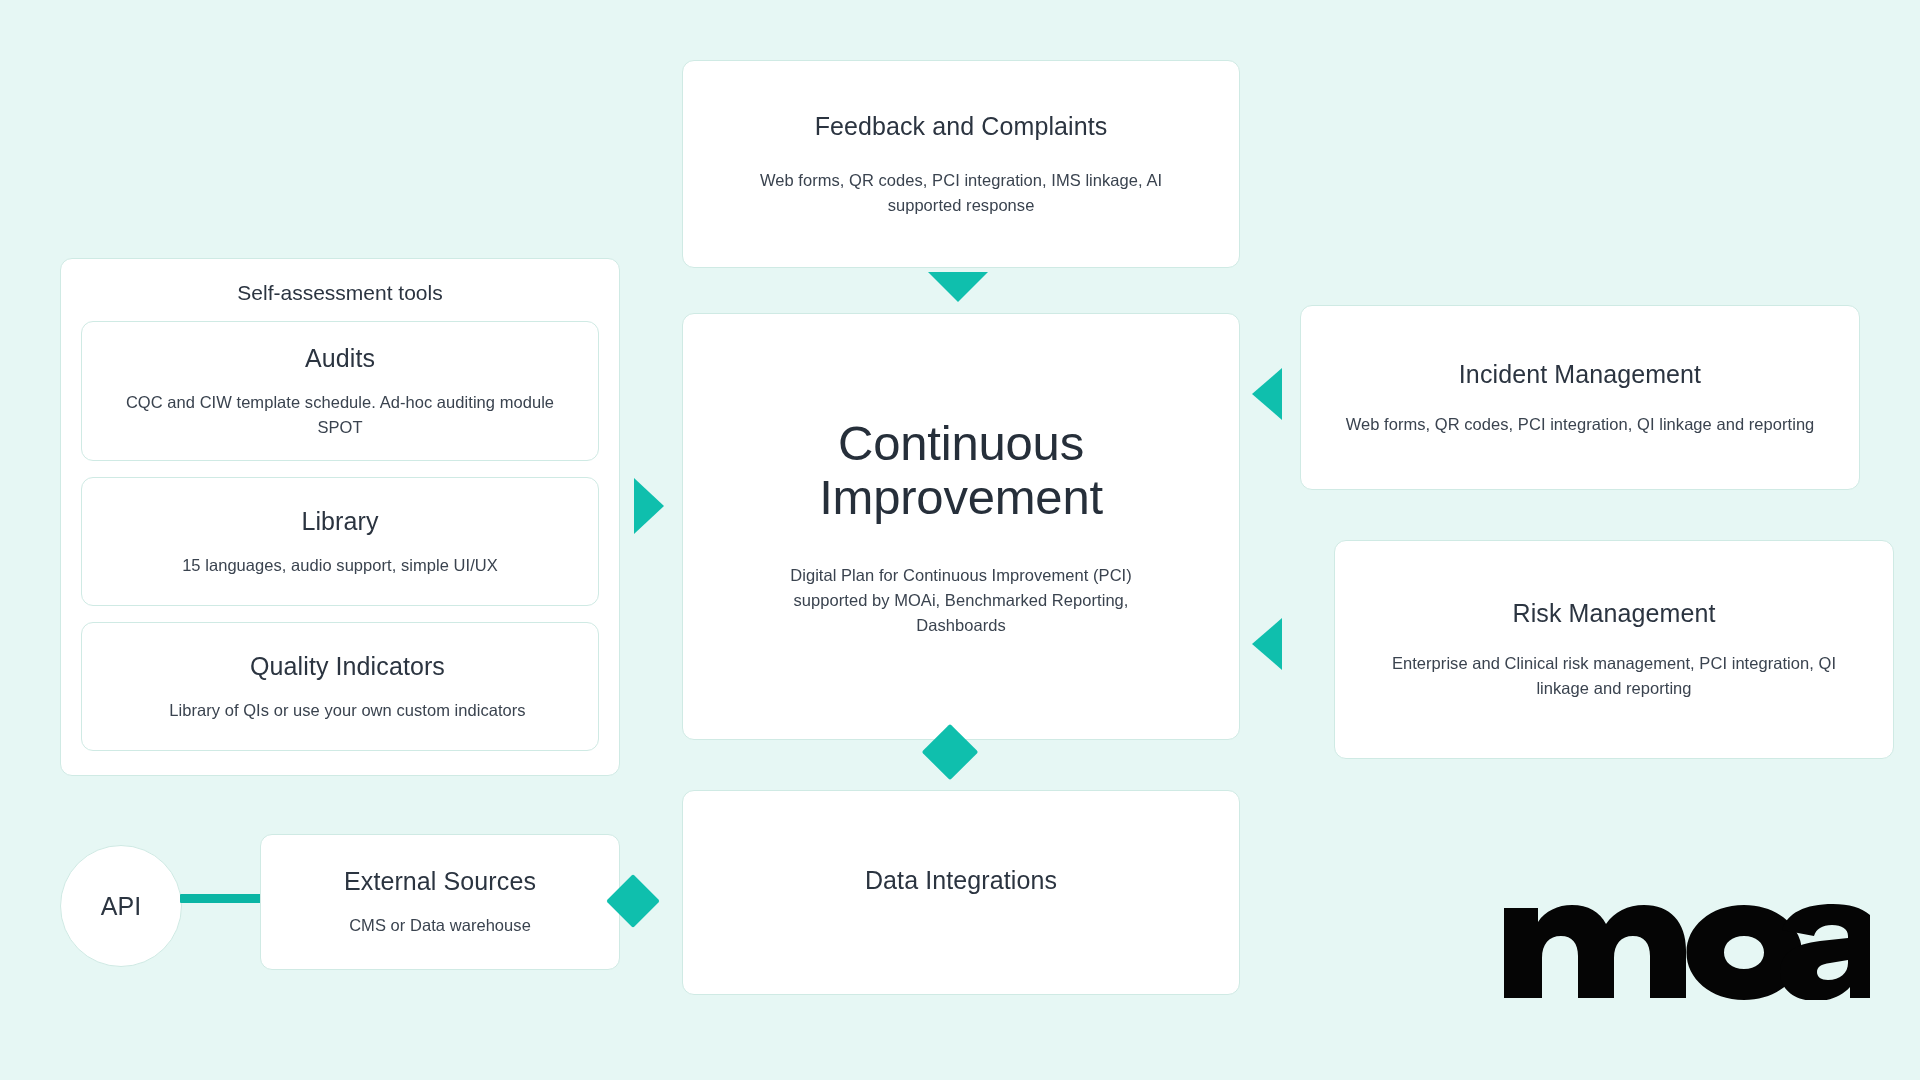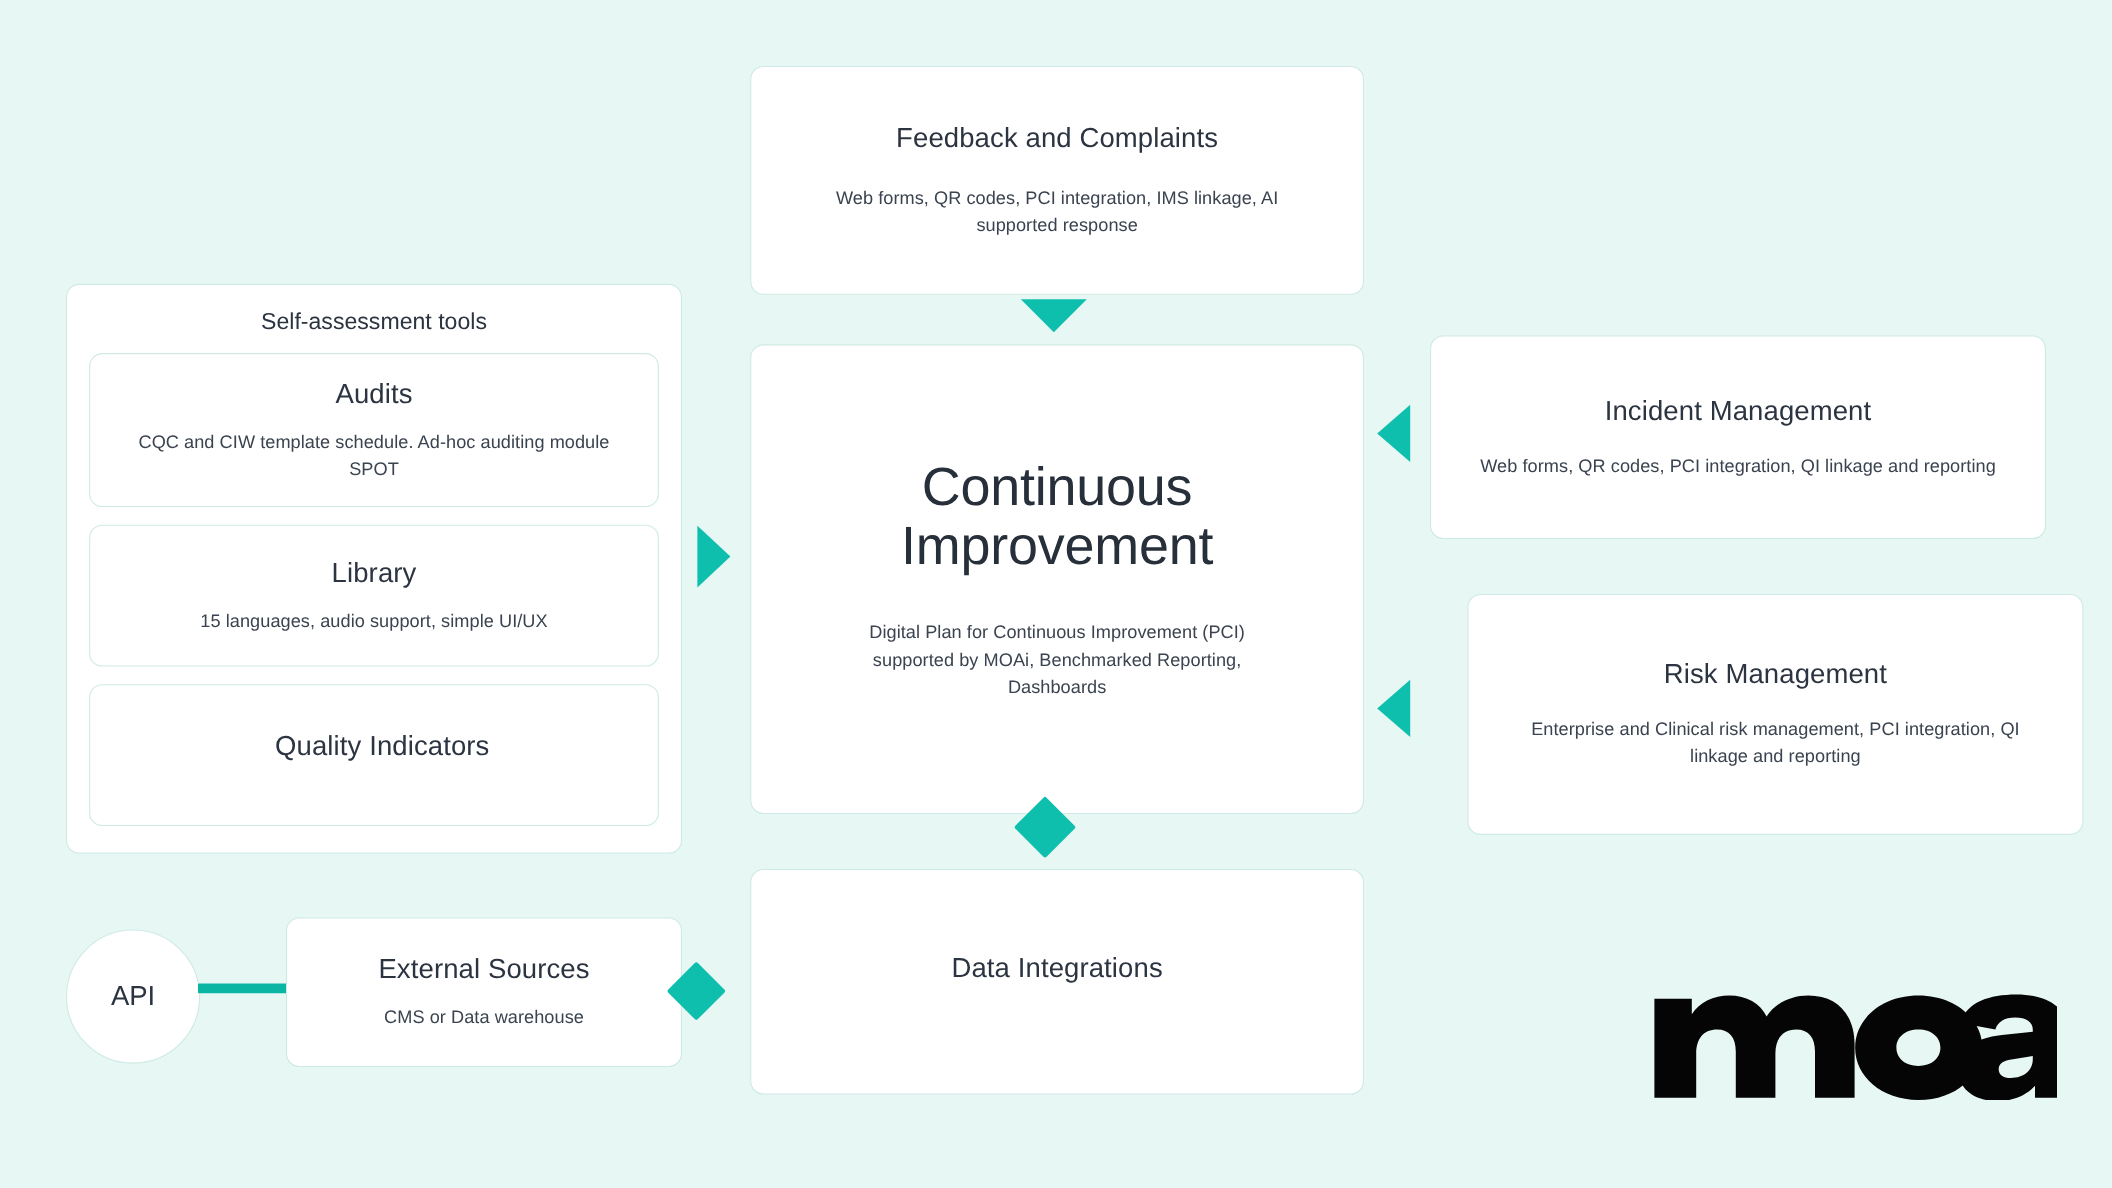--- a/index.html
+++ b/index.html
@@ -258,20 +258,21 @@
       <div class="desc">CQC and CIW template schedule. Ad-hoc auditing module SPOT</div>
     </div>
 
     <div class="sub-card" id="surveys-card">
       <div class="title">Library</div>
       <div class="desc">15 languages, audio support, simple UI/UX</div>
     </div>
 
     <div class="sub-card" id="quality-indicators-card">
       <div class="title">Quality Indicators</div>
+      <div class="desc">Library of QIs or use your own custom indicators</div>
     </div>
   </div>
 
   <div class="conn" id="conn-selfassess-to-hub"></div>
 
   <div class="card" id="incident-card">
     <div class="title">Incident Management</div>
     <div class="desc">Web forms, QR codes, PCI integration, QI linkage and reporting</div>
   </div>
   <div class="conn" id="conn-incident-to-hub"></div>

